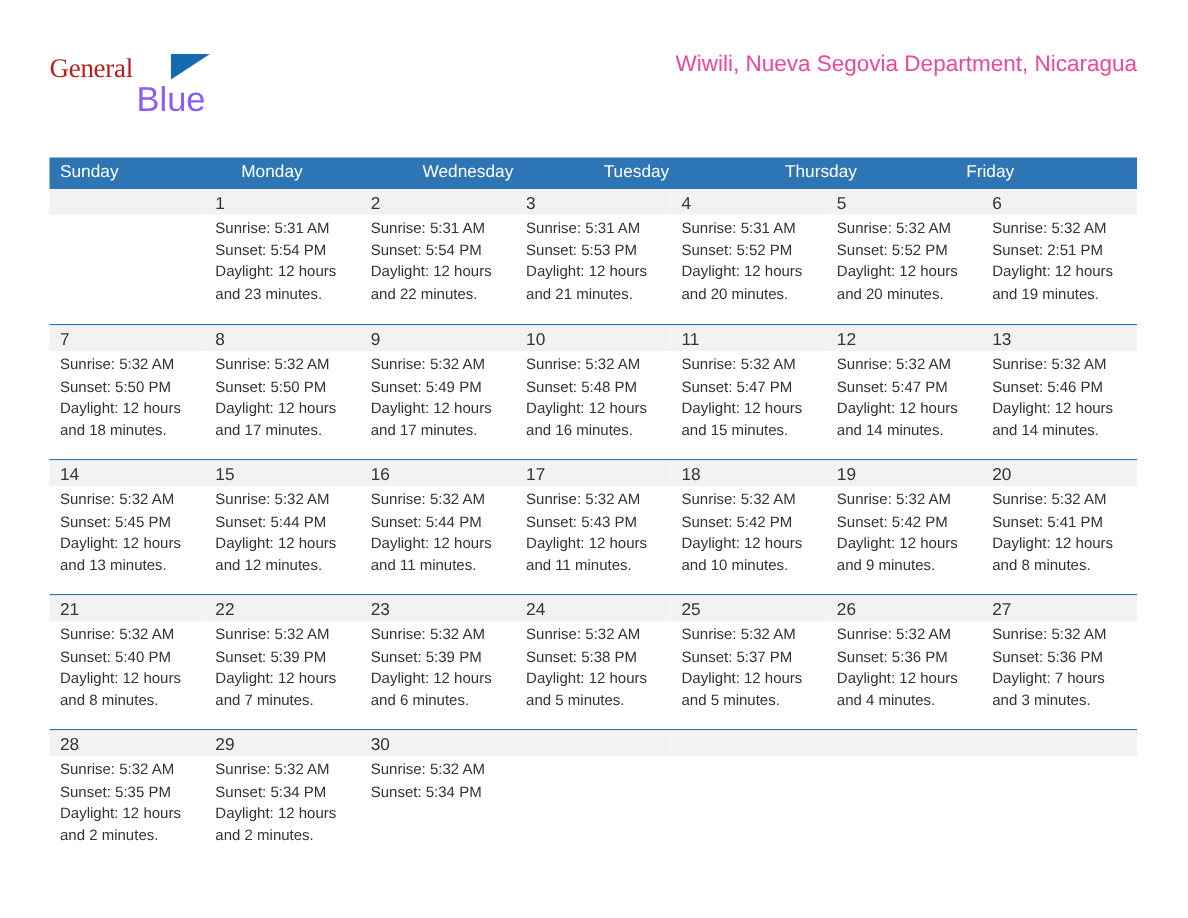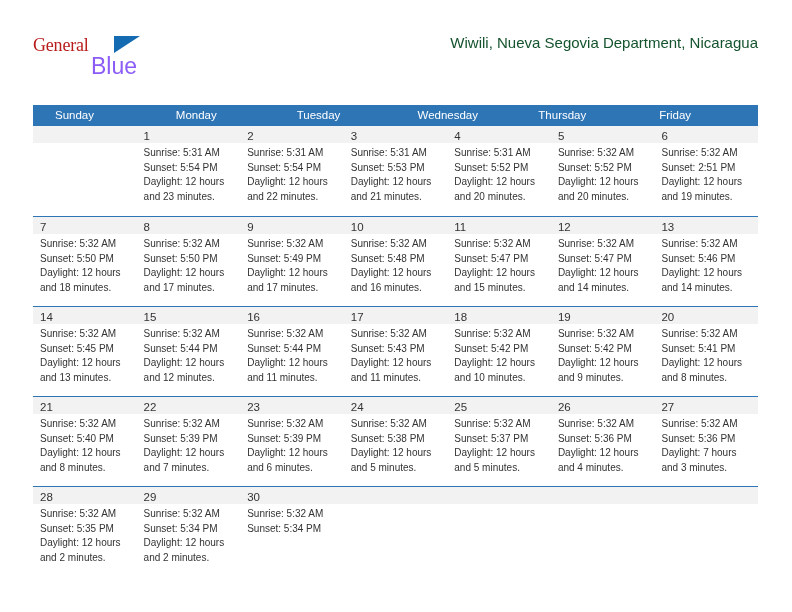--- a/index.html
+++ b/index.html
@@ -74,21 +74,21 @@
     font-size: 27px;
     line-height: 33px;
     color: #2b2b2b;
     font-weight: normal;
     margin: 0;
     white-space: nowrap;
   }
   .cal-subtitle {
     font-size: 15px;
     line-height: 22px;
-    color: #14532d;
+    color: #ec4899;
     margin: 6px 0 0 0;
     white-space: nowrap;
   }
 
   
   .calendar {
     position: absolute;
     left: 33px;
     top: 105px;
     width: 725px;
@@ -96,21 +96,21 @@
   .weekdays {
     display: flex;
     background: #2e75b6;
   }
   .weekday {
     flex: 1 1 0;
     min-width: 0;
     color: #ffffff;
     font-size: 11.5px;
     line-height: 19px;
-    padding: 1px 0 1px 22px;
+    padding: 1px 0 1px 7px;
     box-sizing: border-box;
     white-space: nowrap;
   }
   .week {
     display: flex;
     border-top: 1px solid #2e75b6;
     height: 90px;
     box-sizing: border-box;
   }
   .week:first-of-type {
@@ -168,22 +168,22 @@
       <p class="cal-subtitle">Wiwili, Nueva Segovia Department, Nicaragua</p>
     </div>
 
   </div>
 
   <div class="calendar">
 
     <div class="weekdays">
       <div class="weekday">Sunday</div>
       <div class="weekday">Monday</div>
+      <div class="weekday">Wednesday</div>
       <div class="weekday">Tuesday</div>
-      <div class="weekday">Wednesday</div>
       <div class="weekday">Thursday</div>
       <div class="weekday">Friday</div>
     </div>
 
     <div id="weeks-container">
         <div class="week">
           <div class="day empty">
             <div class="daynum-band"><span class="daynum"></span></div>
           </div>
           <div class="day filled">

